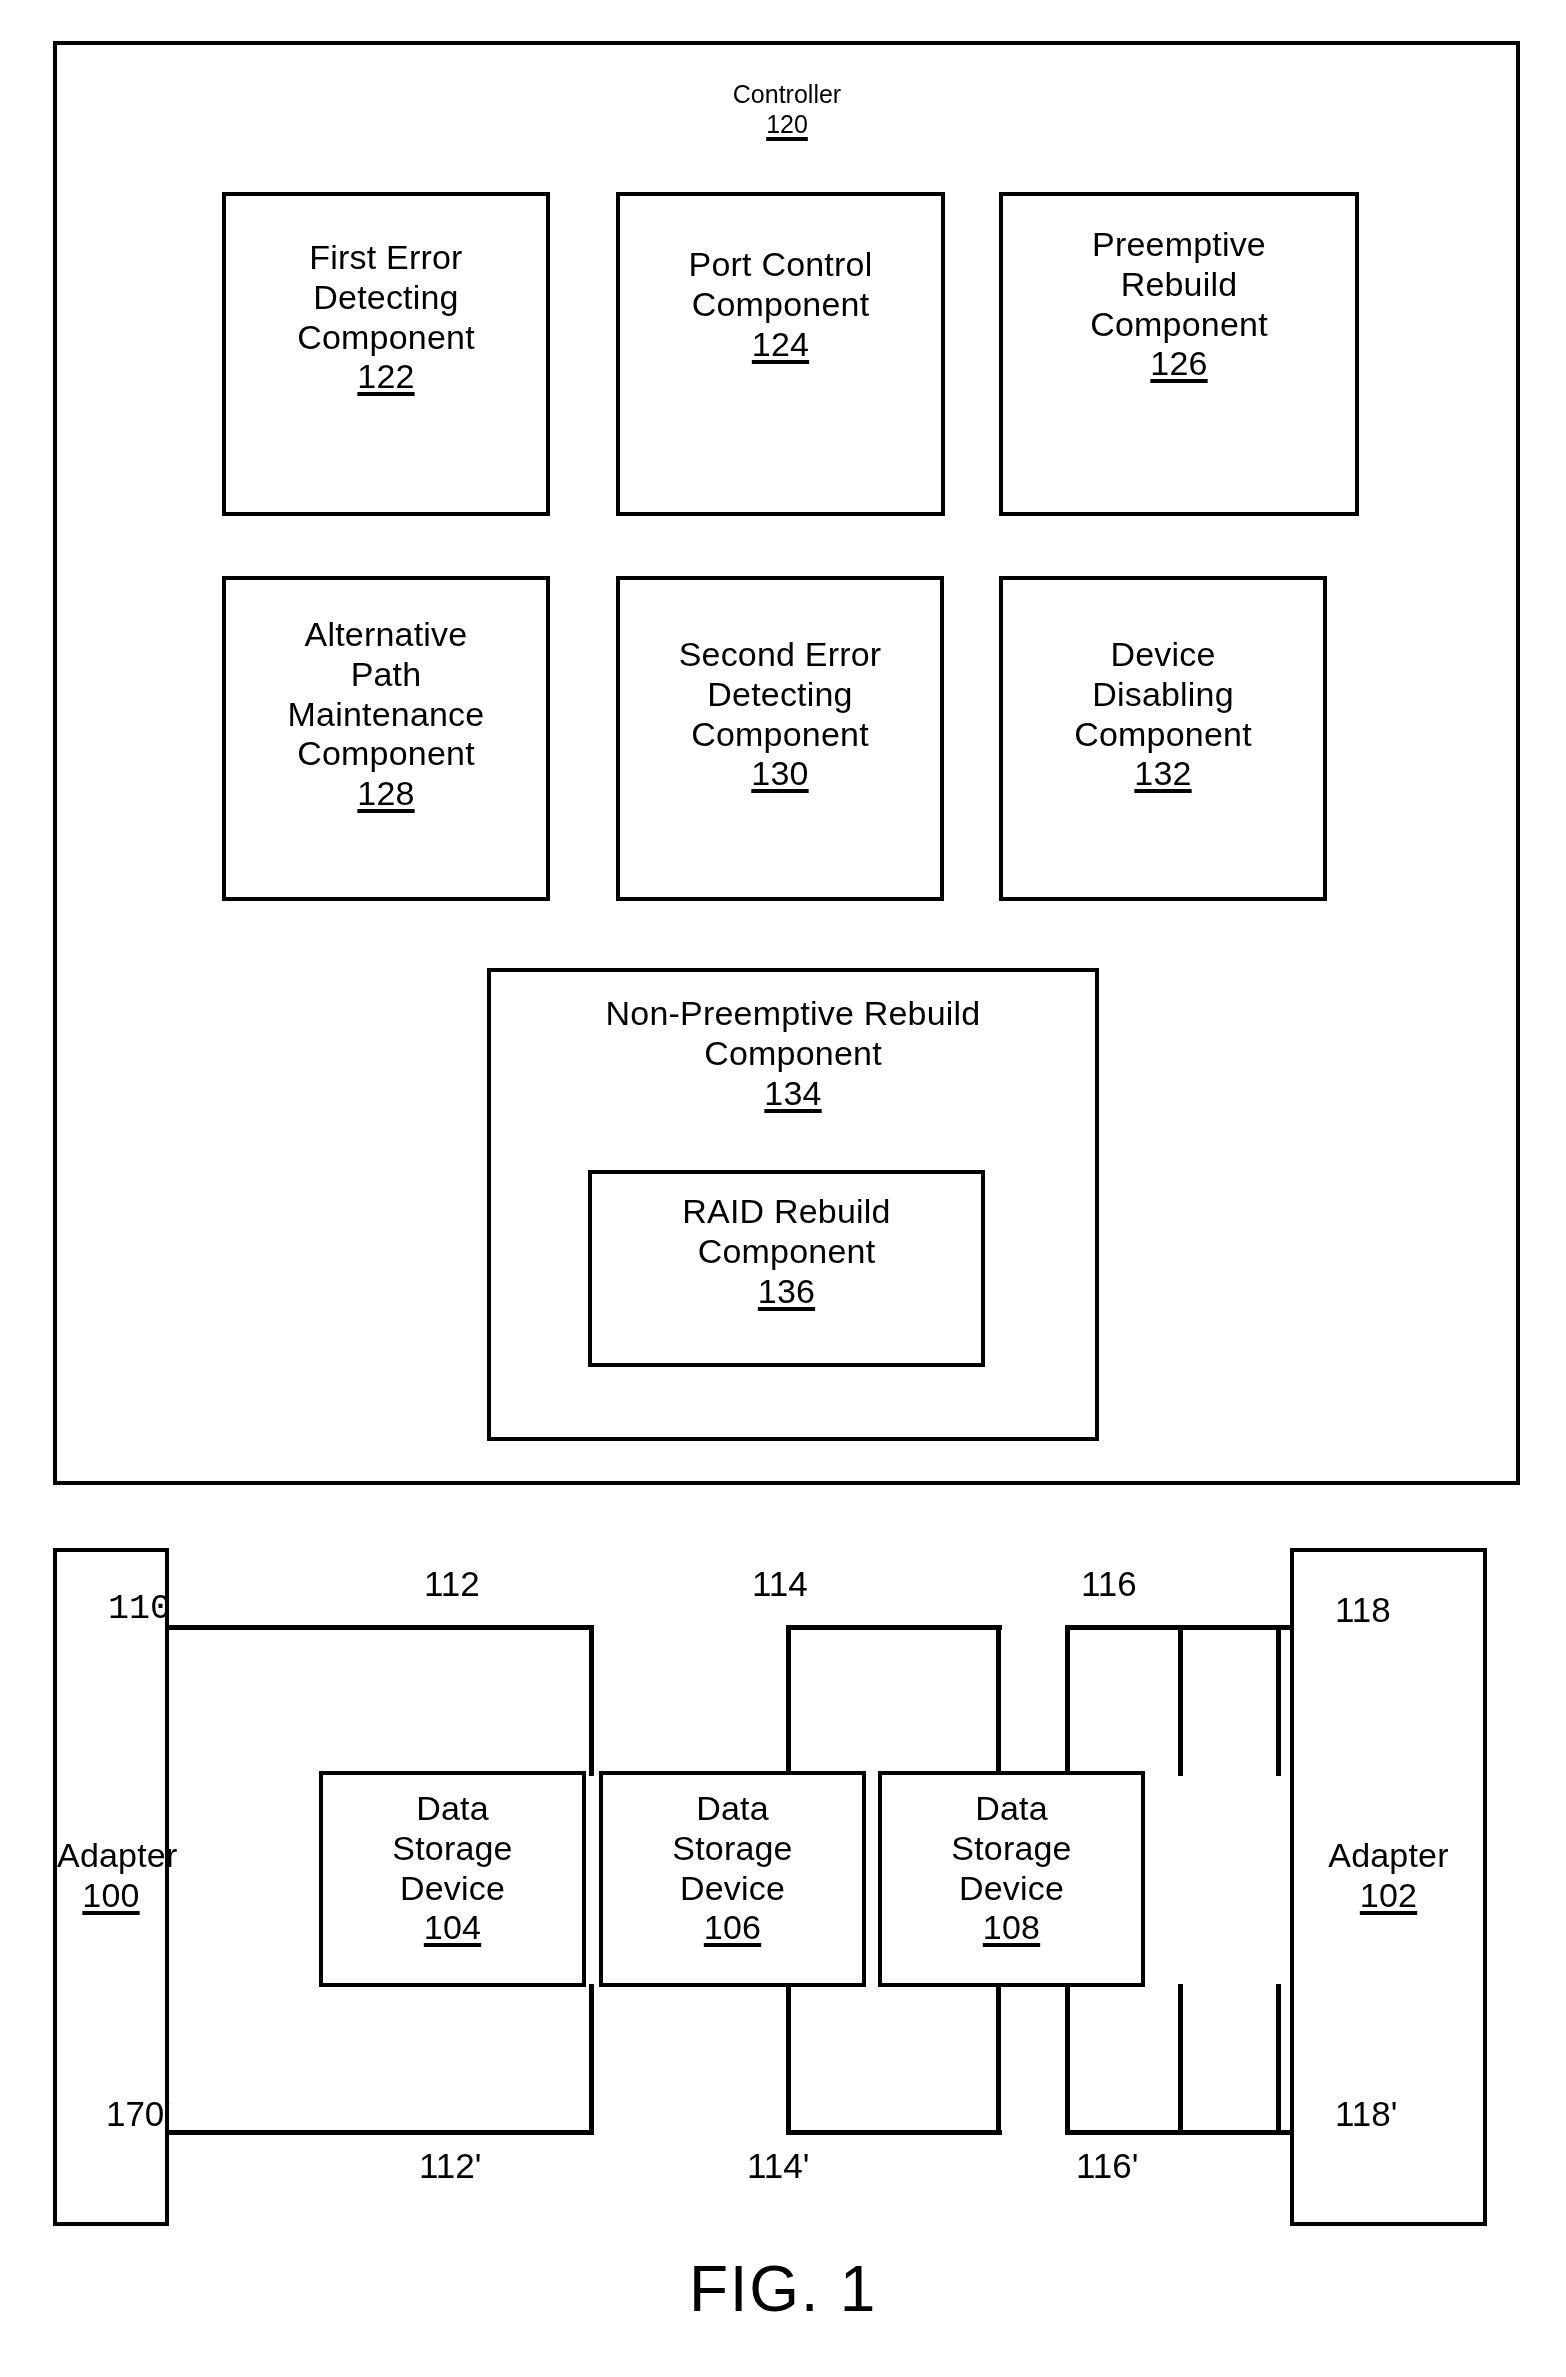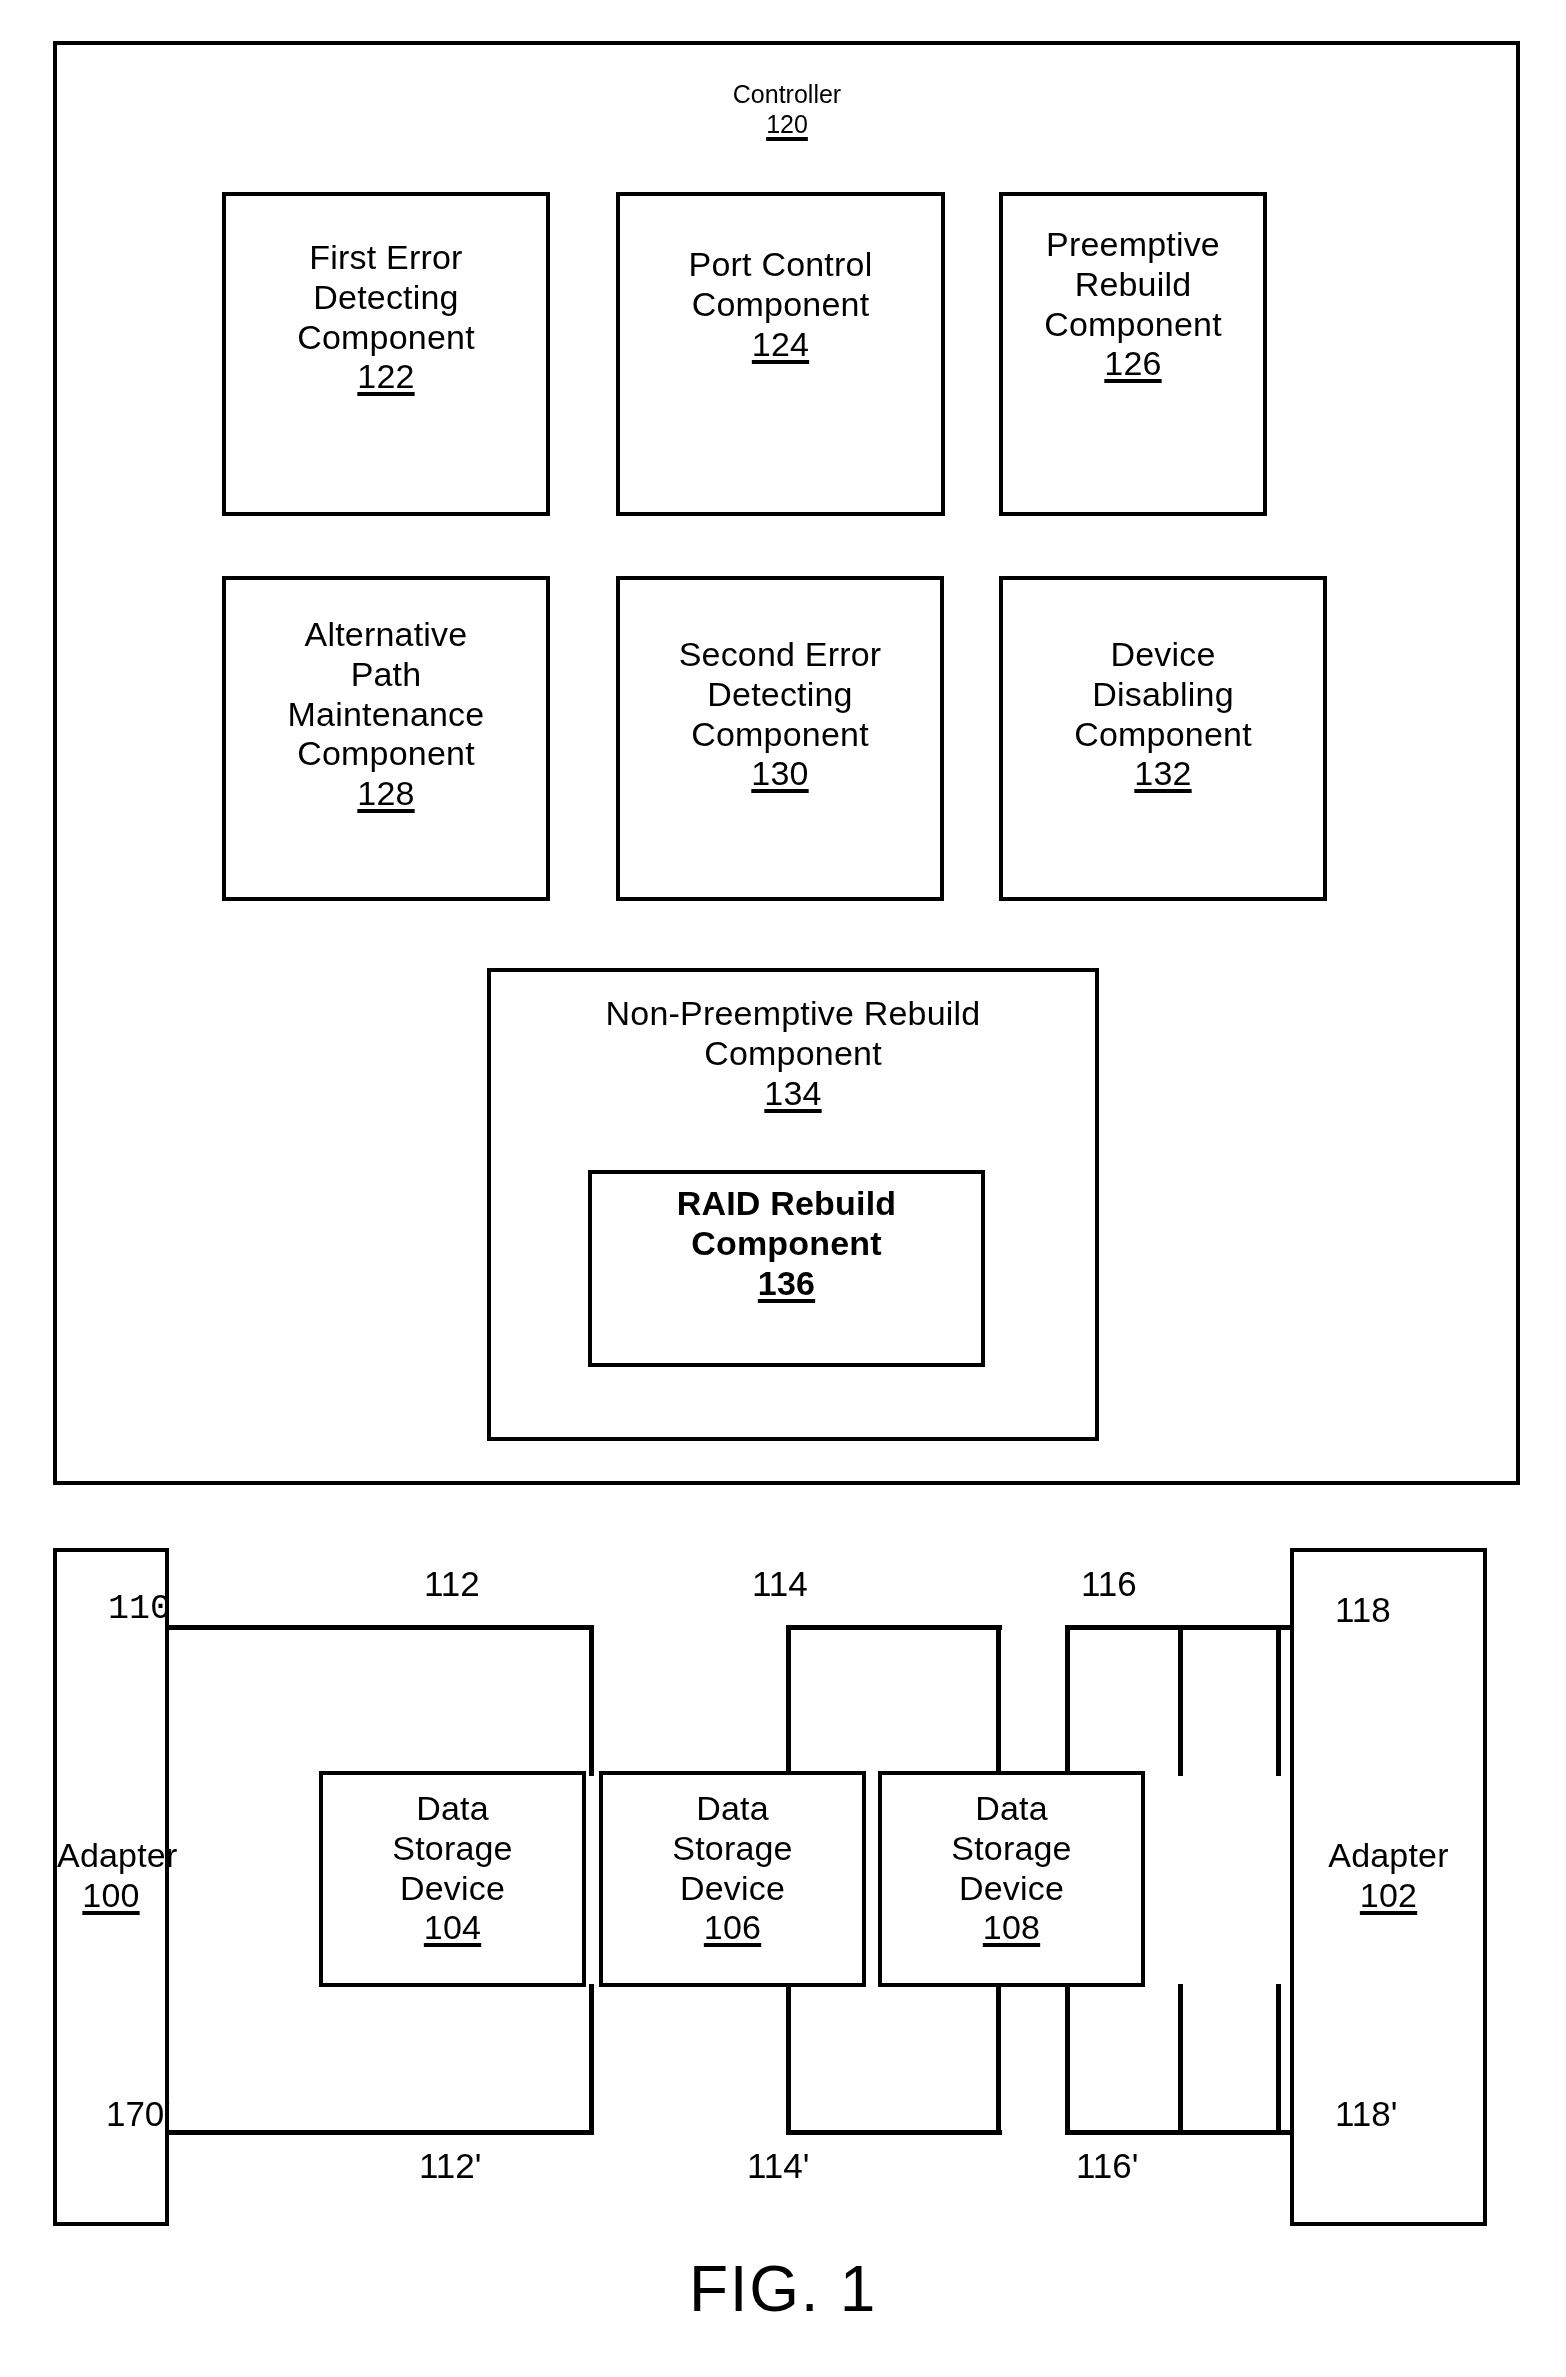--- a/index.html
+++ b/index.html
@@ -38,21 +38,21 @@
   </div>
 
   <div class="box" style="left:616px;top:192px;width:329px;height:324px;">
     <div class="boxtxt" style="top:49px;">
       <span>Port Control</span><br>
       <span>Component</span>
       <span class="num">124</span>
     </div>
   </div>
 
-  <div class="box" style="left:999px;top:192px;width:268px;height:324px;">
+  <div class="box" style="left:999px;top:192px;width:360px;height:324px;">
     <div class="boxtxt" style="top:29px;">
       <span>Preemptive</span><br>
       <span>Rebuild</span><br>
       <span>Component</span>
       <span class="num">126</span>
     </div>
   </div>
 
   <div class="box" style="left:222px;top:576px;width:328px;height:325px;">
     <div class="boxtxt" style="top:35px;">
@@ -83,21 +83,21 @@
   </div>
 
   <div class="box" style="left:487px;top:968px;width:612px;height:473px;">
     <div class="boxtxt" style="top:22.4px;">
       <span>Non-Preemptive Rebuild</span><br>
       <span>Component</span>
       <span class="num">134</span>
     </div>
 
     <div class="box" style="left:97px;top:198px;width:397px;height:197px;">
-      <div class="boxtxt" style="top:10px;font-weight:bold;">
+      <div class="boxtxt" style="top:18px;">
         <span>RAID Rebuild</span><br>
         <span>Component</span>
         <span class="num">136</span>
       </div>
     </div>
   </div>
 
   <div class="line" style="left:168px;top:1625px;width:426px;height:5.2px;"></div>
   <div class="line" style="left:589px;top:1625px;width:5.2px;height:151px;"></div>
 

